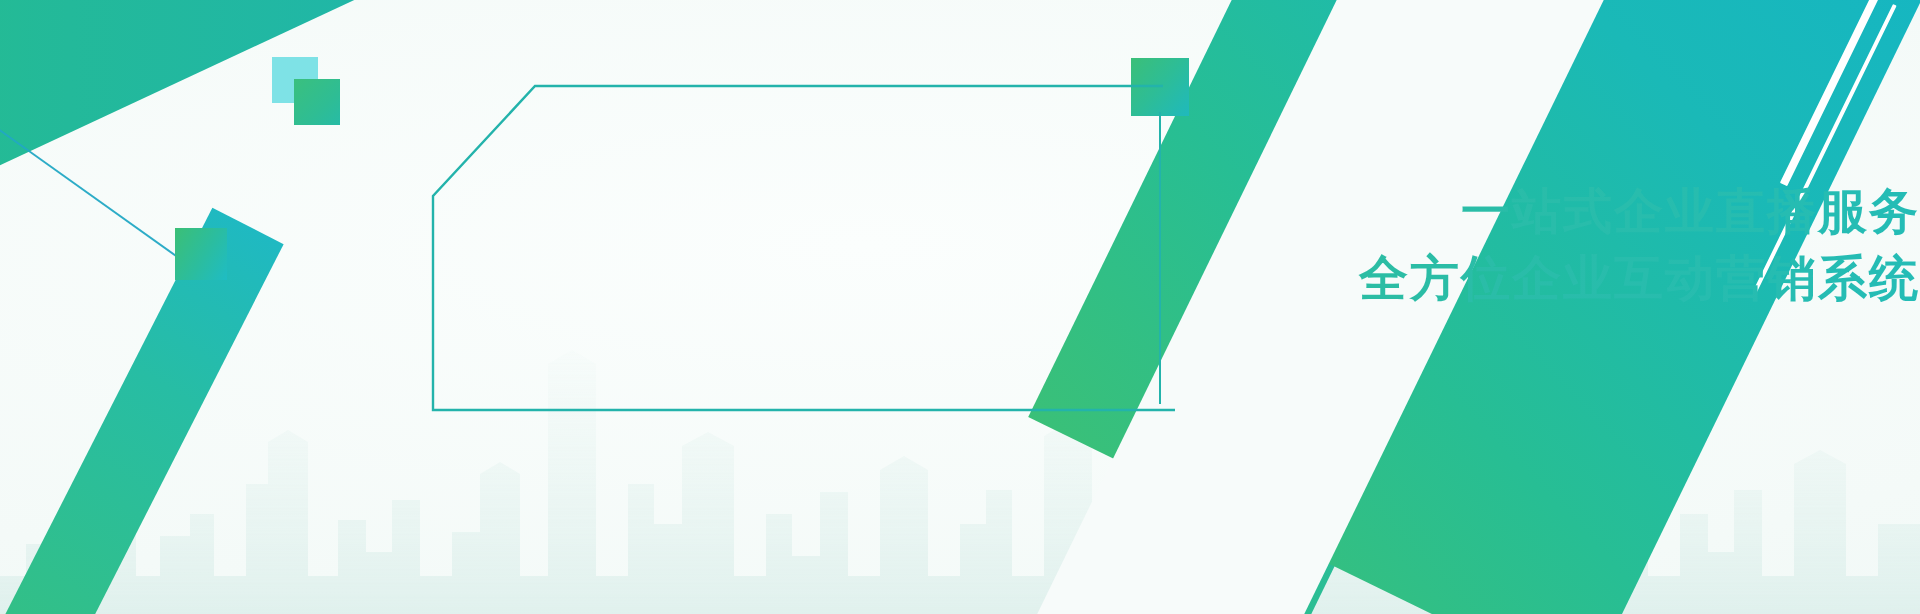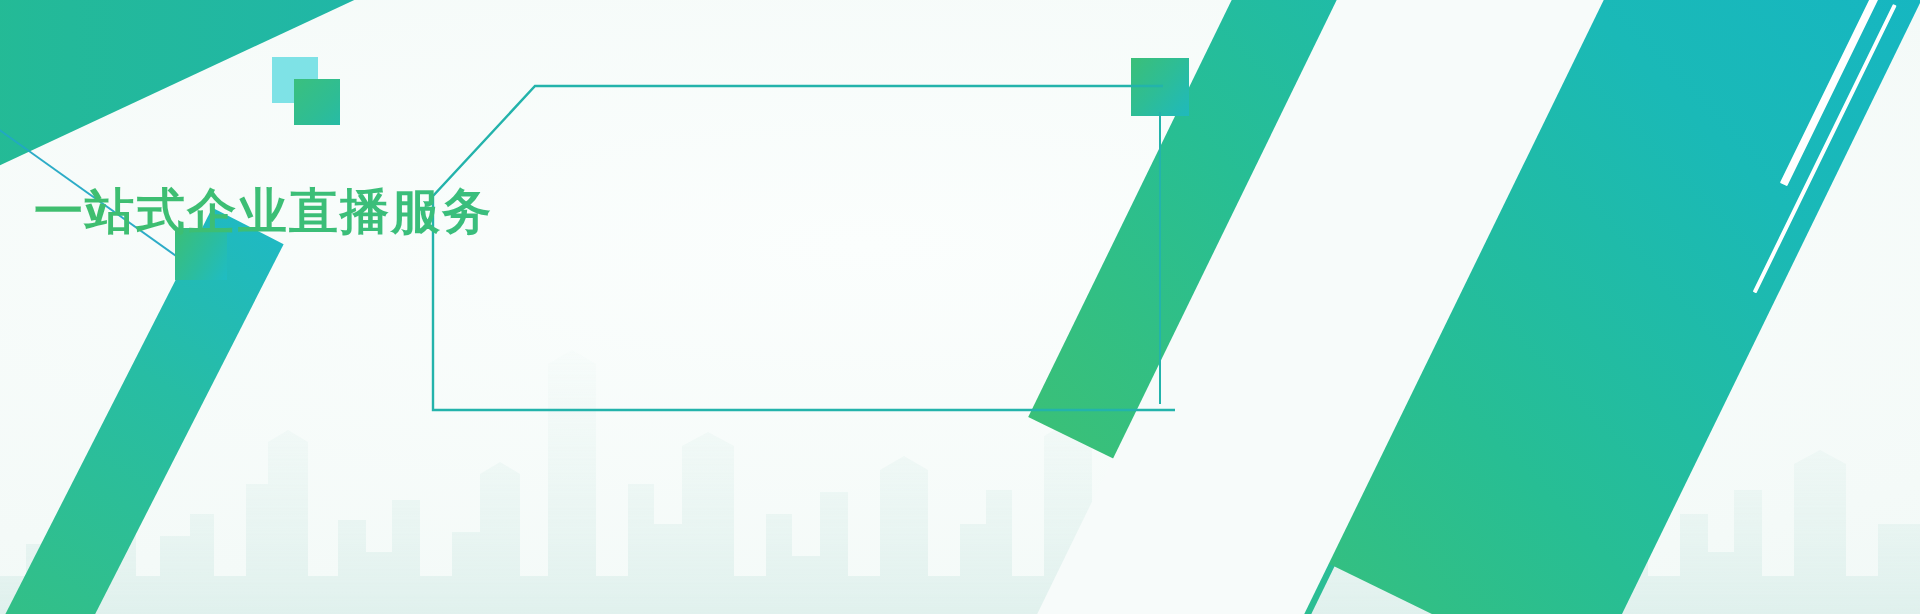--- a/index.html
+++ b/index.html
@@ -120,23 +120,22 @@
     opacity:.55;
     pointer-events:none;
   }
   .skyline svg{ display:block; width:100%; height:100%; }
 
   
   .headline{
     position:absolute;
     left:0; right:0;
     top:178px;
-    text-align:left;
+    text-align:right;
     pointer-events:none;
-    padding-left:34px;
   }
   .hl-line{
     display:block;
     font-family:"DejaVu Sans","Liberation Sans",sans-serif;
     font-weight:bold;
     font-size:49px;
     line-height:67px;
     letter-spacing:2px;
     white-space:nowrap;
     background:linear-gradient(92deg,#3fbe6e 0%,#36be86 38%,#2cbda3 70%,#24bcb6 100%);
@@ -203,15 +202,16 @@
   <div class="drop-line"></div>
 
   <div class="frame">
     <svg viewBox="0 0 780 340" preserveAspectRatio="none">
       <polyline points="748,8 120,8 18,118 18,332 760,332" fill="none" stroke="#23b3ab" stroke-width="2.4" stroke-linejoin="miter" stroke-linecap="butt"></polyline>
     </svg>
   </div>
 
   <div class="headline">
     <span class="hl-line hl-line-1">一站式企业直播服务</span>
+    <span class="hl-line hl-line-2">全方位企业互动营销系统</span>
   </div>
 
 </div>
 
 </body></html>

